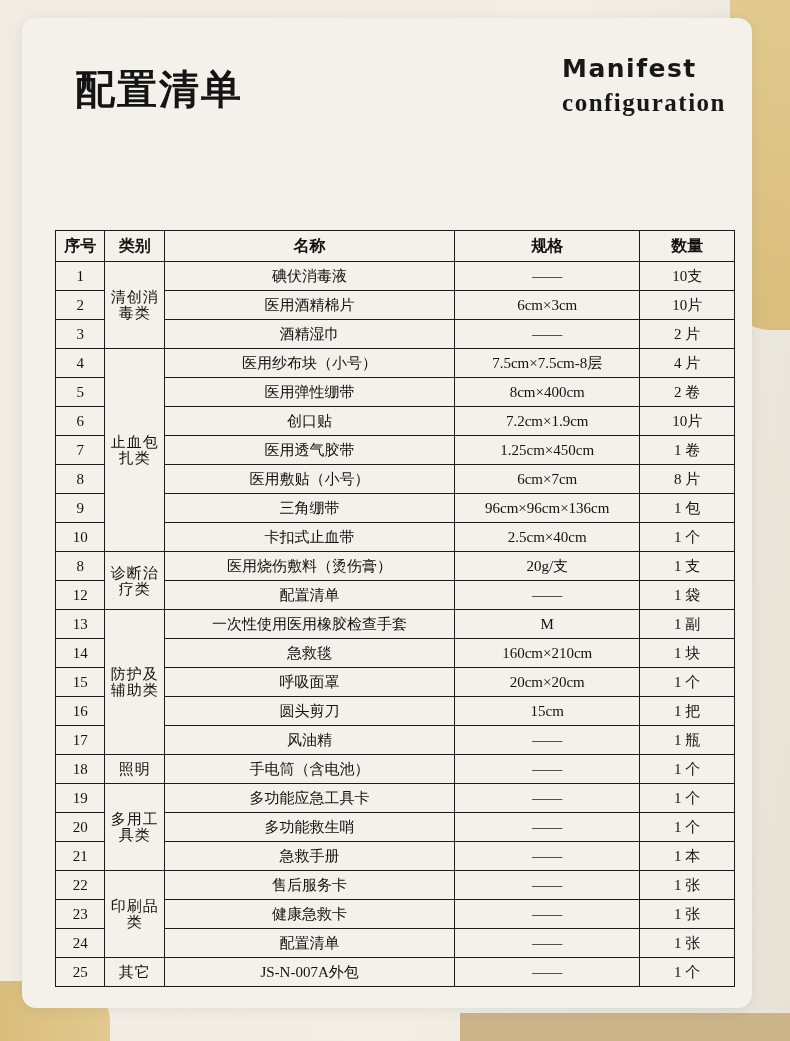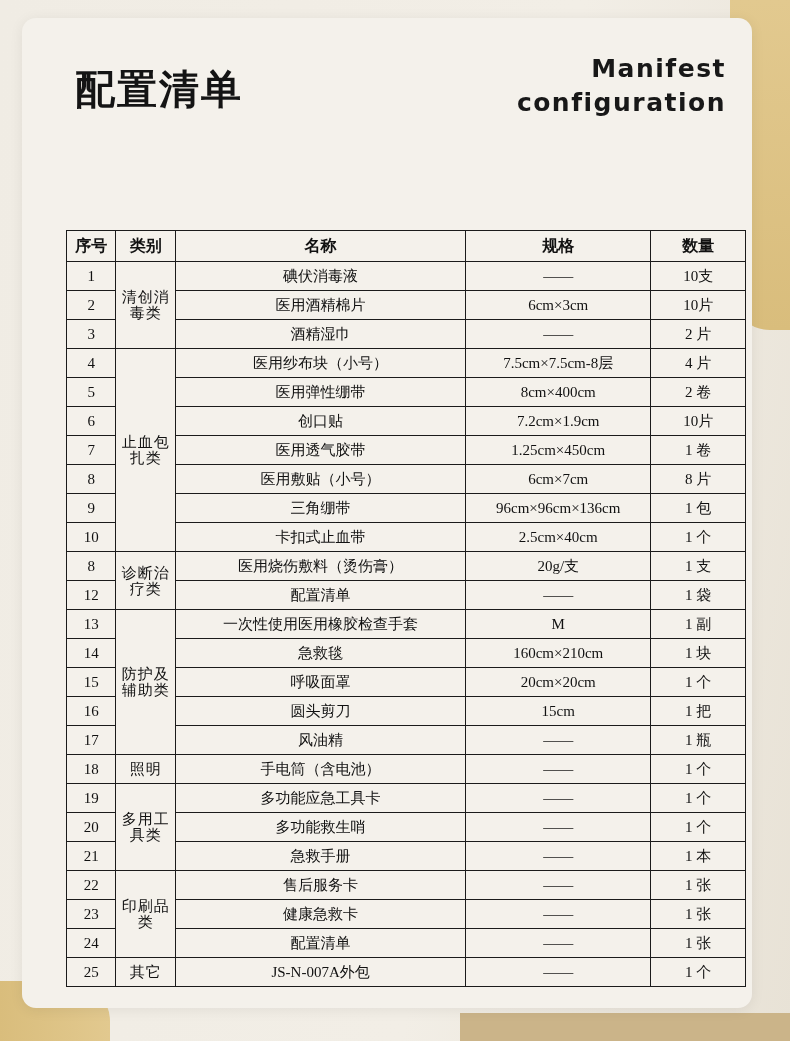--- a/index.html
+++ b/index.html
@@ -64,21 +64,20 @@
     font-family: "Liberation Sans", sans-serif;
     font-weight: bold;
     font-size: 40px;
     letter-spacing: 2px;
     color: #141414;
   }
   .title-en {
     position: absolute;
     right: 64px;
     top: 52px;
-    text-align: right;
     font-family: "DejaVu Sans", sans-serif;
     font-weight: bold;
     font-size: 25px;
     line-height: 34px;
     letter-spacing: 1.5px;
     color: #181818;
   }
   .title-en .line2 {
     display: inline-block;
     position: relative;
@@ -87,25 +86,25 @@
     content: "";
     position: absolute;
     left: -4px;
     right: -8px;
     bottom: 0px;
     height: 8px;
     background: #f6d24a;
     border-radius: 4px;
     z-index: -1;
   }
-  .title-en .line2 span { position: relative; z-index: 2; }
+  .title-en .line2 span { position: relative; z-index: 2; font-family: Liberation Serif, serif; }
 
   table.manifest {
     position: absolute;
-    left: 66px;
+    left: 55px;
     top: 230px;
     width: 680px;
     border-collapse: collapse;
     table-layout: fixed;
     background: transparent;
   }
   table.manifest th, table.manifest td {
     border: 1px solid #1b1b1b;
     text-align: center;
     vertical-align: middle;

